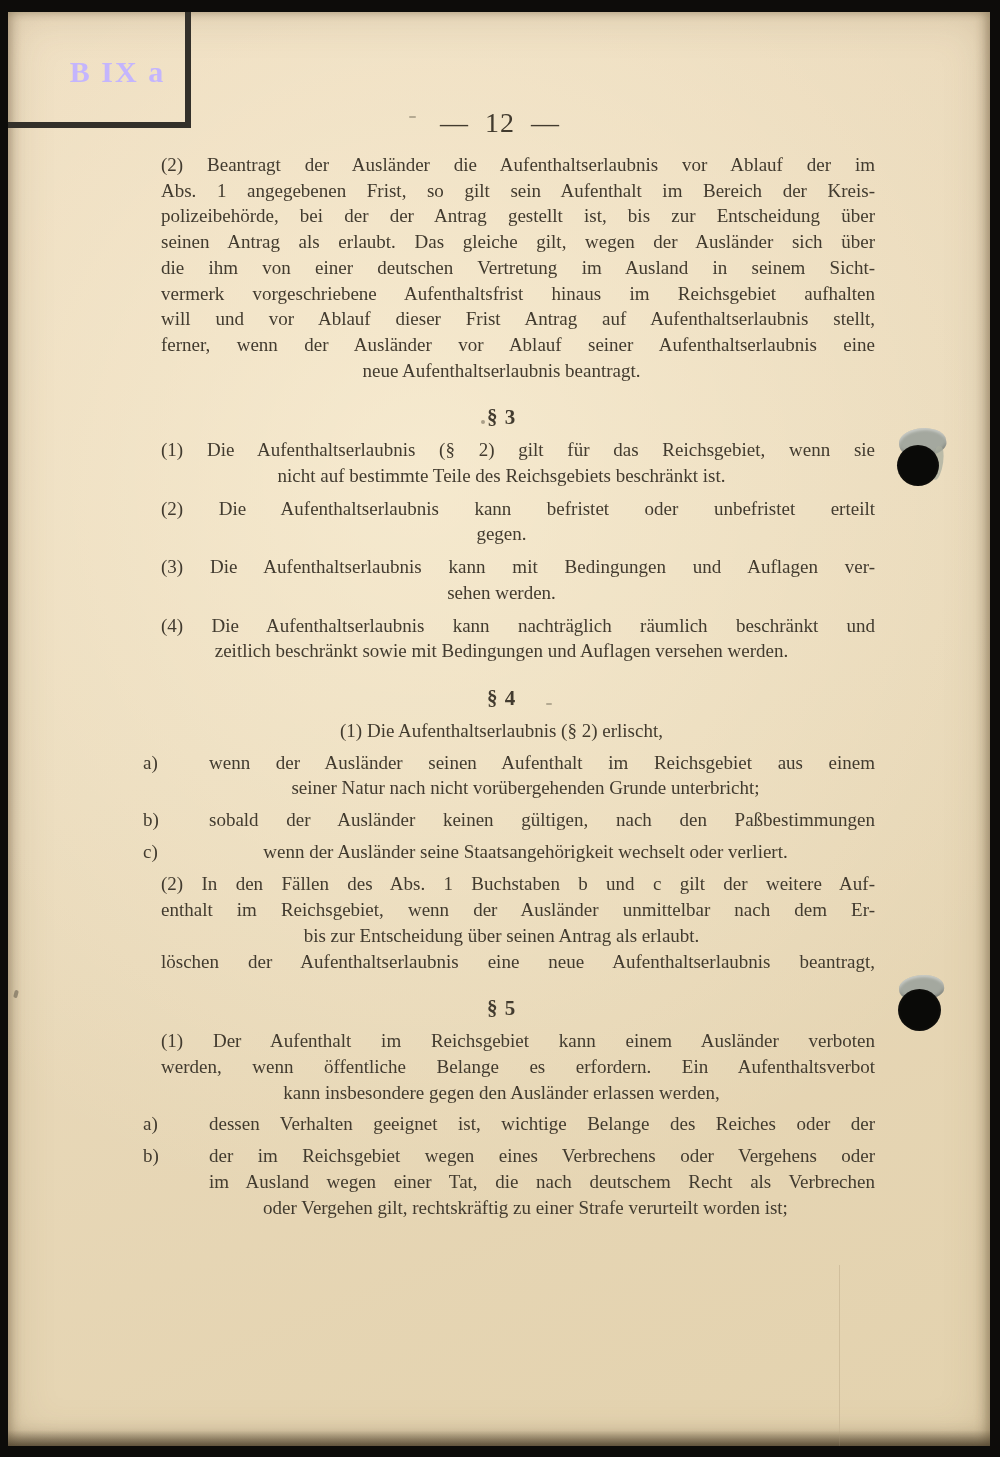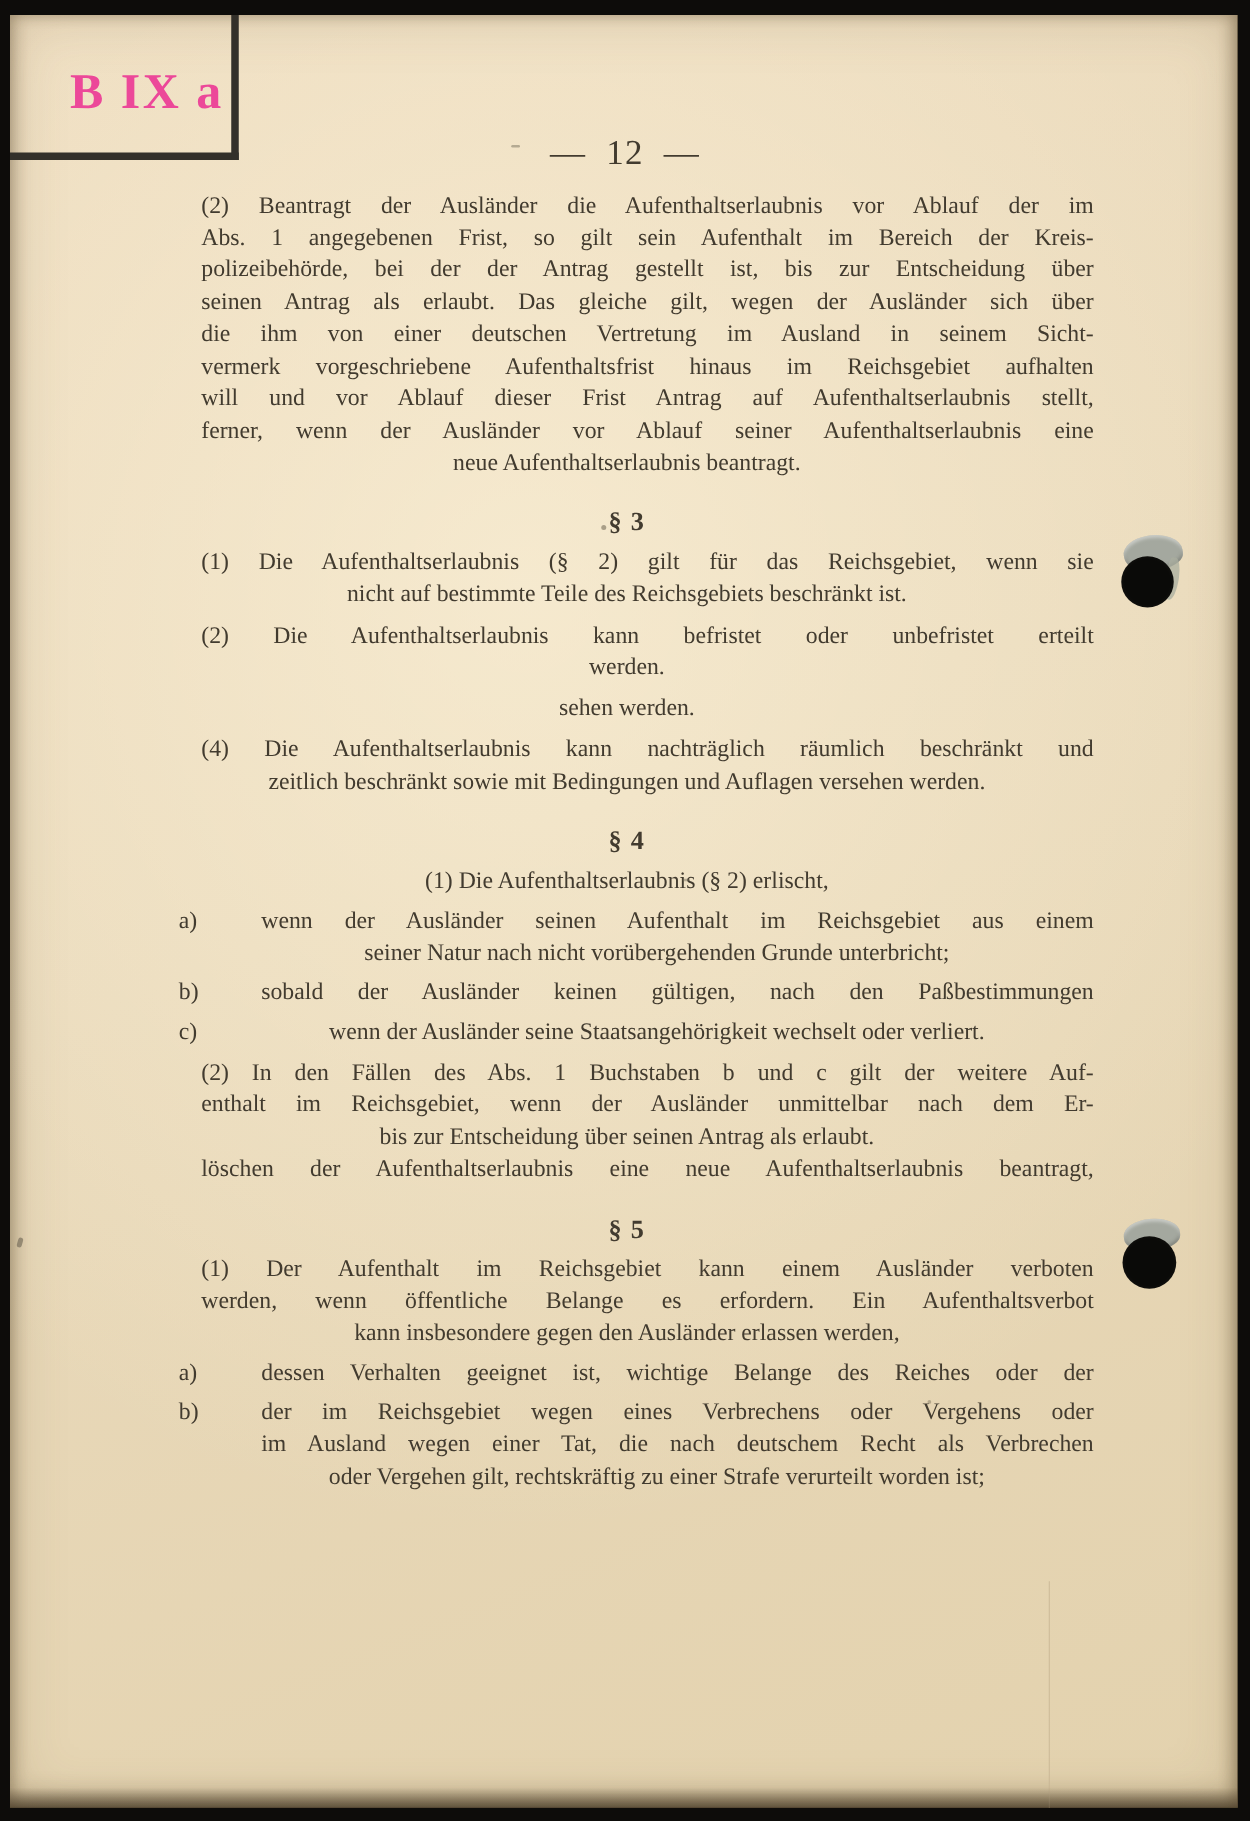--- a/index.html
+++ b/index.html
@@ -30,23 +30,23 @@
   
   .corner-box {
     position: absolute;
     left: 8px; top: 12px;
     width: 183px; height: 116px;
     box-sizing: border-box;
     border-right: 6px solid var(--border, #33302a);
     border-bottom: 6px solid var(--border, #33302a);
     display: flex; align-items: center; justify-content: center;
     padding-left: 42px; padding-top: 10px;
-    color: #ec4899;
+    color: #c4b5fd;
     font-weight: bold;
-    font-size: 40px;
+    font-size: 30px;
     letter-spacing: 2px;
     white-space: nowrap;
   }
   
   .page-number {
     position: absolute;
     left: 0; top: 107px; width: 1000px;
     text-align: center;
     color: var(--ink, #423b2f);
     font-size: 28px;
@@ -154,23 +154,24 @@
         <div class="tline just">ferner, wenn der Ausländer vor Ablauf seiner Aufenthaltserlaubnis eine</div>
         <div class="tline">neue Aufenthaltserlaubnis beantragt.</div>
       </div>
       <div class="heading">§ 3</div>
       <div class="para">
         <div class="tline just">(1) Die Aufenthaltserlaubnis (§ 2) gilt für das Reichsgebiet, wenn sie</div>
         <div class="tline">nicht auf bestimmte Teile des Reichsgebiets beschränkt ist.</div>
       </div>
       <div class="para">
         <div class="tline just">(2) Die Aufenthaltserlaubnis kann befristet oder unbefristet erteilt</div>
-        <div class="tline">werden.</div>
-      </div>
-      <div class="para">
+        <div class="tline">gegen.</div>
+      </div>
+      <div class="para">
+        <div class="tline just">(3) Die Aufenthaltserlaubnis kann mit Bedingungen und Auflagen ver-</div>
         <div class="tline">sehen werden.</div>
       </div>
       <div class="para">
         <div class="tline just">(4) Die Aufenthaltserlaubnis kann nachträglich räumlich beschränkt und</div>
         <div class="tline">zeitlich beschränkt sowie mit Bedingungen und Auflagen versehen werden.</div>
       </div>
       <div class="heading">§ 4</div>
       <div class="para">
         <div class="tline">(1) Die Aufenthaltserlaubnis (§ 2) erlischt,</div>
       </div>

